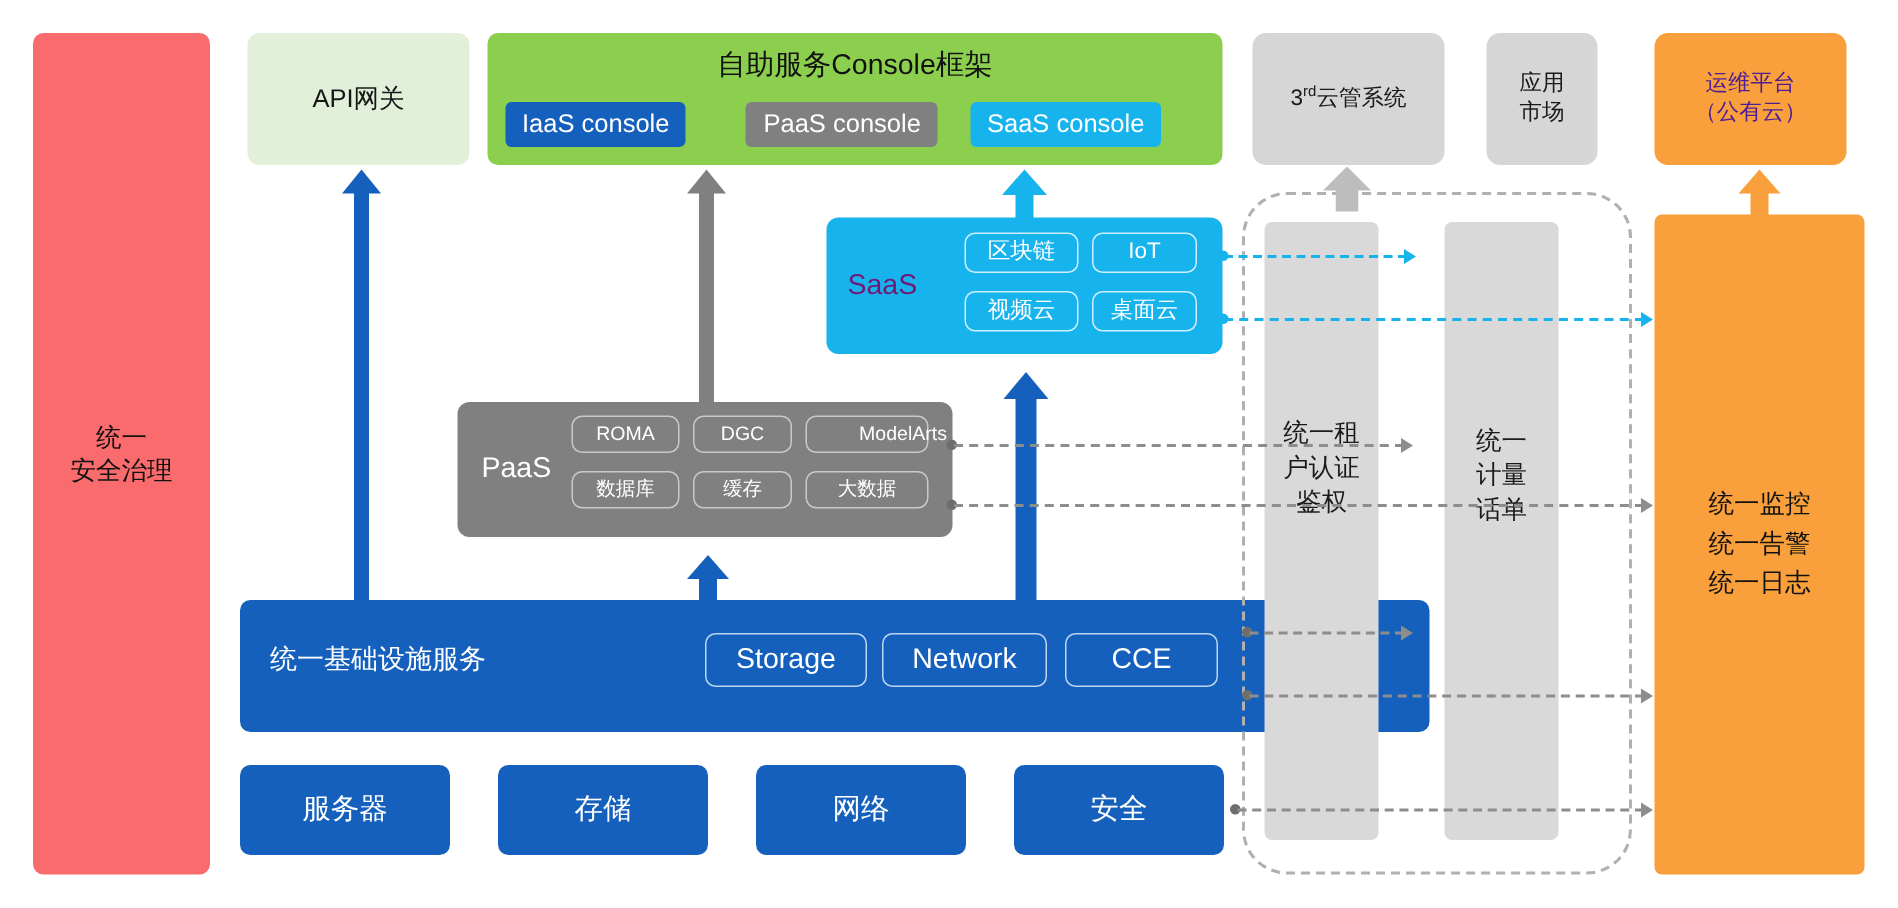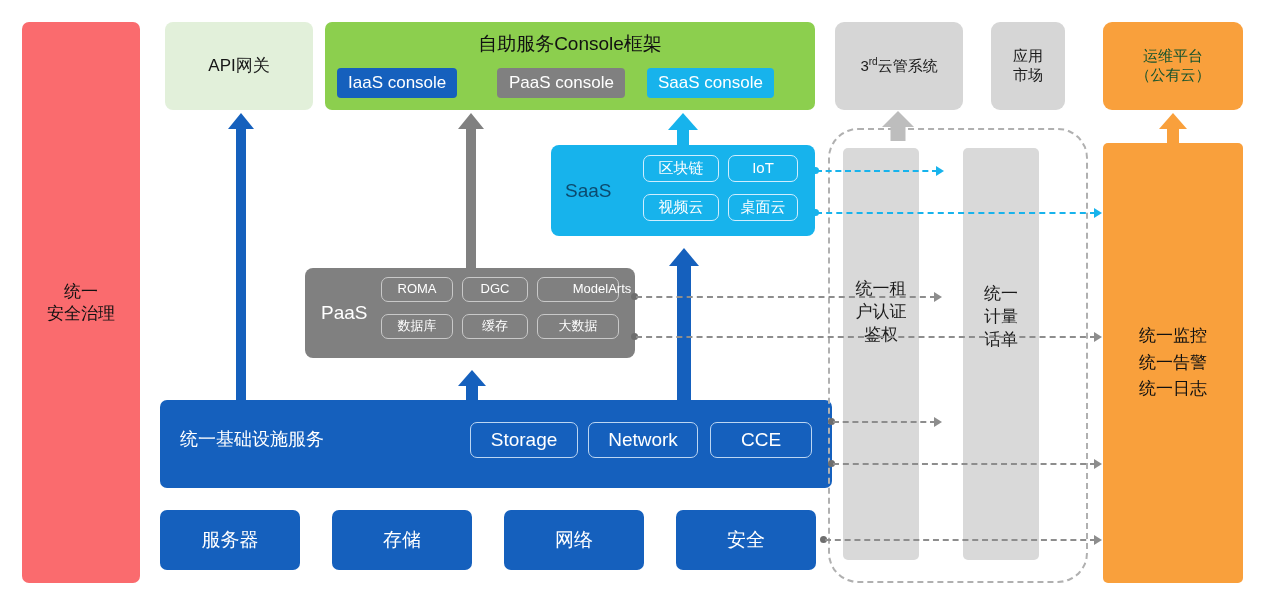--- a/index.html
+++ b/index.html
@@ -50,35 +50,35 @@
   
   .gray-top {
     background: #d6d6d6; border-radius: 9px; color: #1a1a1a; font-size: 15px;
   }
   .third  { left: 835px; top: 22px; width: 128px; height: 88px; text-align: center; }
   .appmkt { left: 991px; top: 22px; width: 74px;  height: 88px; }
   .third sup { font-size: 10px; vertical-align: super; }
 
   
   .ops-top {
-    left: 1103px; top: 22px; width: 140px; height: 88px;
-    background: #f9a03c; border-radius: 9px; color: #14532d; font-size: 15px;
+    left: 1103px; top: 22px; width: 128px; height: 88px;
+    background: #f9a03c; border-radius: 9px; color: #4c1d95; font-size: 15px;
   }
   .ops-body {
     left: 1103px; top: 143px; width: 140px; height: 440px;
     background: #f9a03c; border-radius: 5px; color: #111; font-size: 17px;
     line-height: 1.55;
   }
 
   
   .saas-block {
     left: 551px; top: 145px; width: 264px; height: 91px;
     background: #17b3ec; border-radius: 8px; display: block;
   }
-  .saas-label { position: absolute; left: 14px; top: 34px; color: #0c4a6e; font-size: 19px; }
+  .saas-label { position: absolute; left: 14px; top: 34px; color: #701a75; font-size: 19px; }
   .pill {
     position: absolute; display: flex; align-items: center; justify-content: center;
     border: 1.6px solid #cfeeff; border-radius: 7px;
     color: #fff; font-size: 15px; height: 27px;
   }
   .pill.p1 { left: 92px;  top: 10px; width: 76px; }
   .pill.p2 { left: 177px; top: 10px; width: 70px; }
   .pill.p3 { left: 92px;  top: 49px; width: 76px; }
   .pill.p4 { left: 177px; top: 49px; width: 70px; }
 
@@ -95,21 +95,21 @@
   }
   .ppill.c1 { left: 76px;  top: 9px;  width: 72px; }
   .ppill.c2 { left: 157px; top: 9px;  width: 66px; }
   .ppill.c3 { left: 232px; top: 9px;  width: 82px; padding-left: 48px; }
   .ppill.c4 { left: 76px;  top: 46px; width: 72px; }
   .ppill.c5 { left: 157px; top: 46px; width: 66px; }
   .ppill.c6 { left: 232px; top: 46px; width: 82px; }
 
   
   .infra {
-    left: 160px; top: 400px; width: 672px; height: 88px;
+    left: 160px; top: 400px; width: 793px; height: 88px;
     background: #1560bd; border-radius: 7px; display: block;
   }
   .infra-label { position: absolute; left: 20px; top: 28px; color: #fff; font-size: 18px; }
   .ipill {
     position: absolute; top: 22px; height: 36px;
     display: flex; align-items: center; justify-content: center;
     border: 1.7px solid #bcd6f2; border-radius: 7px;
     color: #fff; font-size: 19px;
   }
   .ipill.i1 { left: 187px; width: 112px; }

